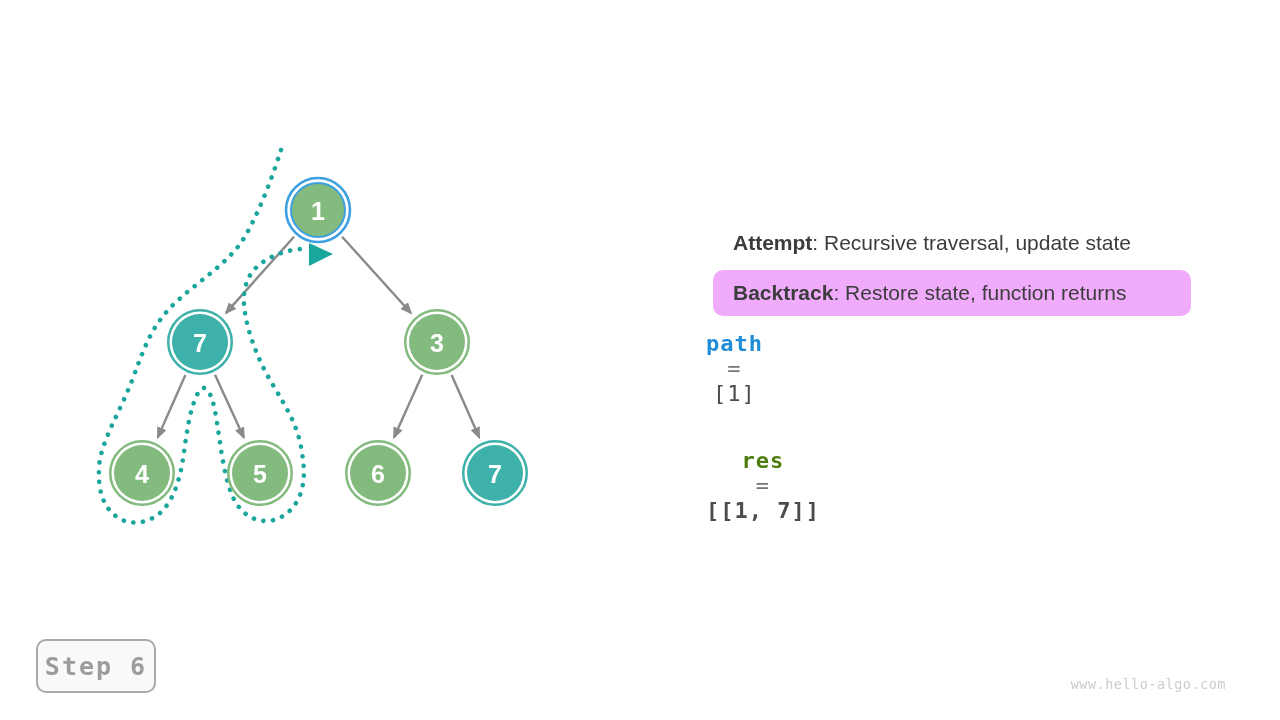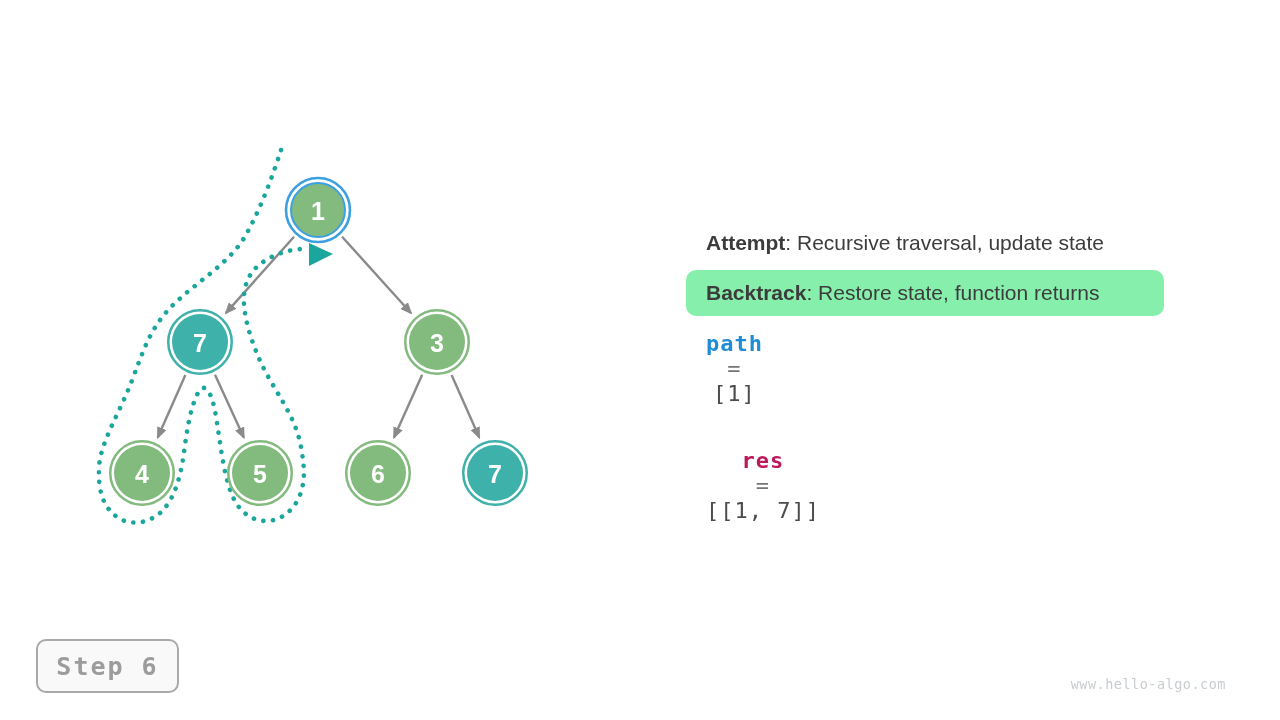--- a/index.html
+++ b/index.html
@@ -4,39 +4,39 @@
 <style>
   html,body{margin:0;padding:0;background:#ffffff;}
   body{width:1280px;height:720px;overflow:hidden;}
   .stage{position:relative;width:1280px;height:720px;font-family:"Liberation Sans",sans-serif;}
   svg.tree{position:absolute;left:0;top:0;}
   svg.tree text.node-label{
     font-family:"Liberation Sans",sans-serif;
     font-weight:bold;font-size:25px;fill:#ffffff;
     text-anchor:middle;dominant-baseline:central;
   }
-  .caption{position:absolute;font-size:21px;white-space:nowrap;}
+  .caption{position:absolute;font-size:21px;white-space:nowrap;margin-left:27px;}
   .caption .b{font-weight:bold;}
   .attempt{left:706px;top:231px;}
   .backtrack{
     left:686px;top:270px;width:478px;height:46px;
     border-radius:10px;display:flex;align-items:center;
     padding-left:20px;box-sizing:border-box;
   }
   .code{
     position:absolute;display:flex;align-items:center;white-space:pre;
     font-family:"DejaVu Sans Mono","Liberation Mono",monospace;
     font-size:22px;letter-spacing:1px;flex-direction:column;
   }
   .code .var{font-weight:bold;}
   .code .eq{margin:0 10px;}
   .pathline{left:706px;top:331px;}
   .resline{left:706px;top:448px;}
   .stepbox{
-    position:absolute;left:36px;top:639px;width:143px;height:54px;
+    position:absolute;left:36px;top:639px;width:120px;height:54px;
     border:2px solid #a9a9a9;border-radius:10px;background:#f9f9f9;
     display:flex;align-items:center;justify-content:center;
     font-family:"DejaVu Sans Mono","Liberation Mono",monospace;
     font-size:25px;font-weight:bold;letter-spacing:2px;box-sizing:border-box;
   }
   .watermark{
     position:absolute;right:54px;top:676px;white-space:nowrap;
     font-family:"DejaVu Sans Mono","Liberation Mono",monospace;
     font-size:13.5px;letter-spacing:0.5px;
   }
@@ -121,35 +121,35 @@
           <circle cx="495" cy="473" r="28" fill="#3eb1aa"></circle>
           <text x="495" y="474" class="node-label" text-anchor="middle" dominant-baseline="central">7</text>
         </g>
       </g>
   </svg>
 
   <div class="caption attempt">
     <span class="b" style="color: rgb(60, 60, 60);">Attempt</span><span style="color: rgb(60, 60, 60);">: Recursive traversal, update state</span>
   </div>
 
-  <div class="caption backtrack" style="background: #86efac;">
+  <div class="caption backtrack" style="background: #f0abfc;">
     <span class="b" style="color: rgb(60, 60, 60);">Backtrack</span>
       <span style="color: rgb(60, 60, 60); text-align: center;">: Restore state, function returns</span>
   </div>
 
   <div class="code pathline">
     <span class="var" style="color: rgb(31, 141, 214);">path</span>
     <span class="eq" style="color: rgb(117, 117, 117);">=</span>
     <span class="val" style="color: rgb(76, 76, 76);">[1]</span>
   </div>
 
   <div class="code resline">
-    <span class="var" style="color: #be185d;">res</span>
+    <span class="var" style="color: #4d7c0f;">res</span>
     <span class="eq" style="color: rgb(117, 117, 117);">=</span>
-    <span class="val" style="color: rgb(76, 76, 76);">[[1, 7]]</span>
+    <span class="val" style="color: rgb(76, 76, 76); font-weight: bold;">[[1, 7]]</span>
   </div>
 
   <div class="stepbox">
     <span style="color: rgb(156, 156, 156);">Step 6</span>
   </div>
 
   <div class="watermark" style="color: rgb(201, 205, 208);">www.hello-algo.com</div>
 
 </div>
 

